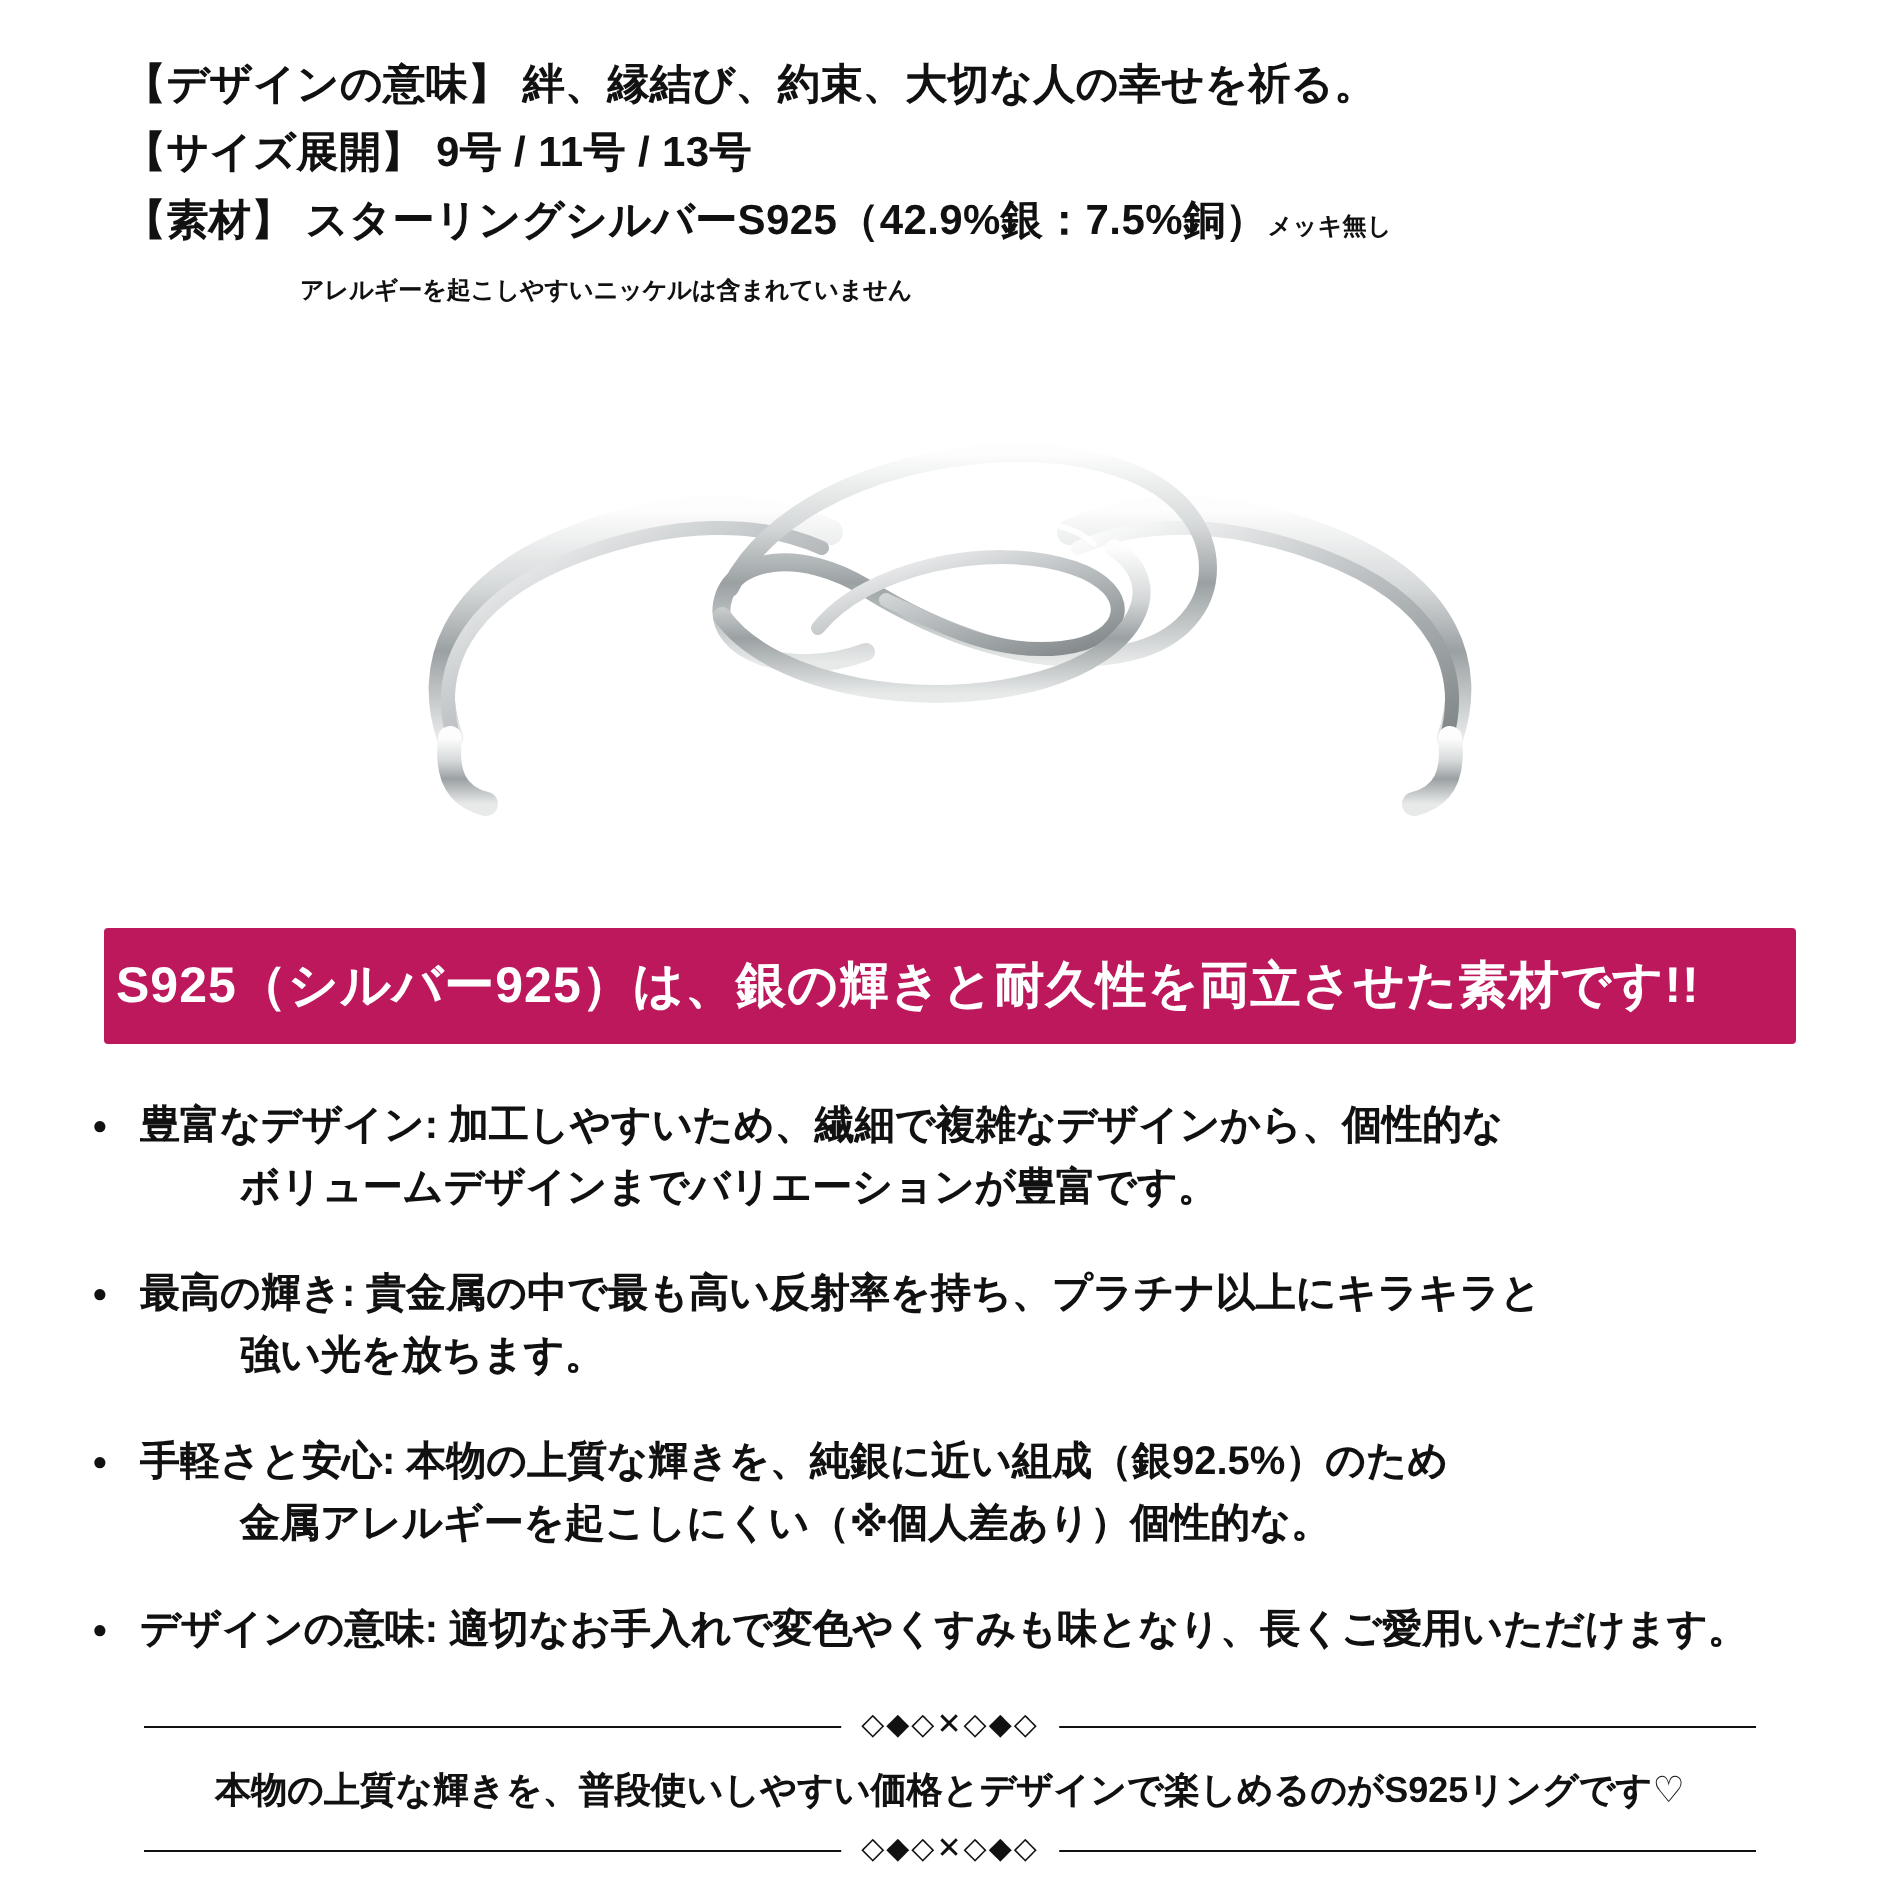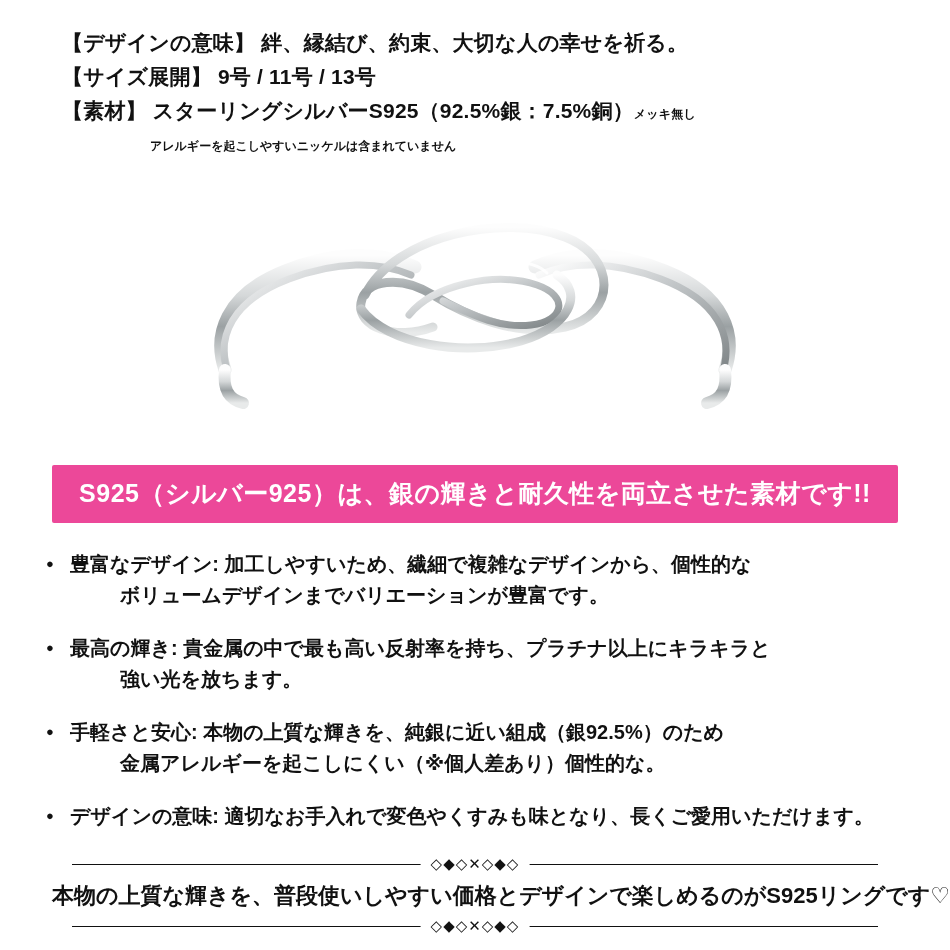--- a/index.html
+++ b/index.html
@@ -52,26 +52,26 @@
     margin-top: 14px;
   }
   .ring-svg {
     display: block;
     margin: 0 auto;
   }
 
   
   .banner {
     margin: 20px 52px 0 52px;
-    background: #ec4899;
+    background: #be185d;
     color: #ffffff;
     font-size: 25px;
     font-weight: 700;
     letter-spacing: 0.5px;
-    text-align: center;
+    text-align: left;
     padding: 12px 6px 13px 6px;
     border-radius: 2px;
     white-space: nowrap;
   }
 
   
   .bullets {
     margin: 26px 0 0 0;
     padding: 0 30px 0 44px;
     list-style: none;
@@ -127,22 +127,22 @@
     left: 50%;
     transform: translateX(-50%);
     background: #ffffff;
     padding: 0 10px;
     font-size: 15px;
     line-height: 22px;
     letter-spacing: 1px;
     color: #111;
   }
   .footer-text {
-    text-align: right;
-    font-size: 22px;
+    text-align: center;
+    font-size: 18px;
     font-weight: 700;
     line-height: 34px;
     padding: 4px 0 2px 0;
     white-space: nowrap;
   }
 </style>
 </head>
 <body>
 
 <div class="page">
@@ -151,21 +151,21 @@
     <div class="spec-line">
       <span>【デザインの意味】</span>
       <span>絆、縁結び、約束、大切な人の幸せを祈る。</span>
     </div>
     <div class="spec-line">
       <span>【サイズ展開】</span>
       <span>9号 / 11号 / 13号</span>
     </div>
     <div class="spec-line">
       <span>【素材】</span>
-      <span>スターリングシルバーS925（92.5%銀：7.5%銅）</span><span class="small">メッキ無し</span>
+      <span>スターリングシルバーS925（42.9%銀：7.5%銅）</span><span class="small">メッキ無し</span>
     </div>
     <div class="spec-sub">アレルギーを起こしやすいニッケルは含まれていません</div>
   </div>
 
   <div class="photo-area">
     <svg class="ring-svg" width="620" height="260" viewBox="0 0 620 260">
       <defs>
         <linearGradient id="metal" x1="0" y1="0" x2="0" y2="1">
           <stop offset="0%" stop-color="#fdfdfd"></stop>
           <stop offset="35%" stop-color="#d5d8d9"></stop>

